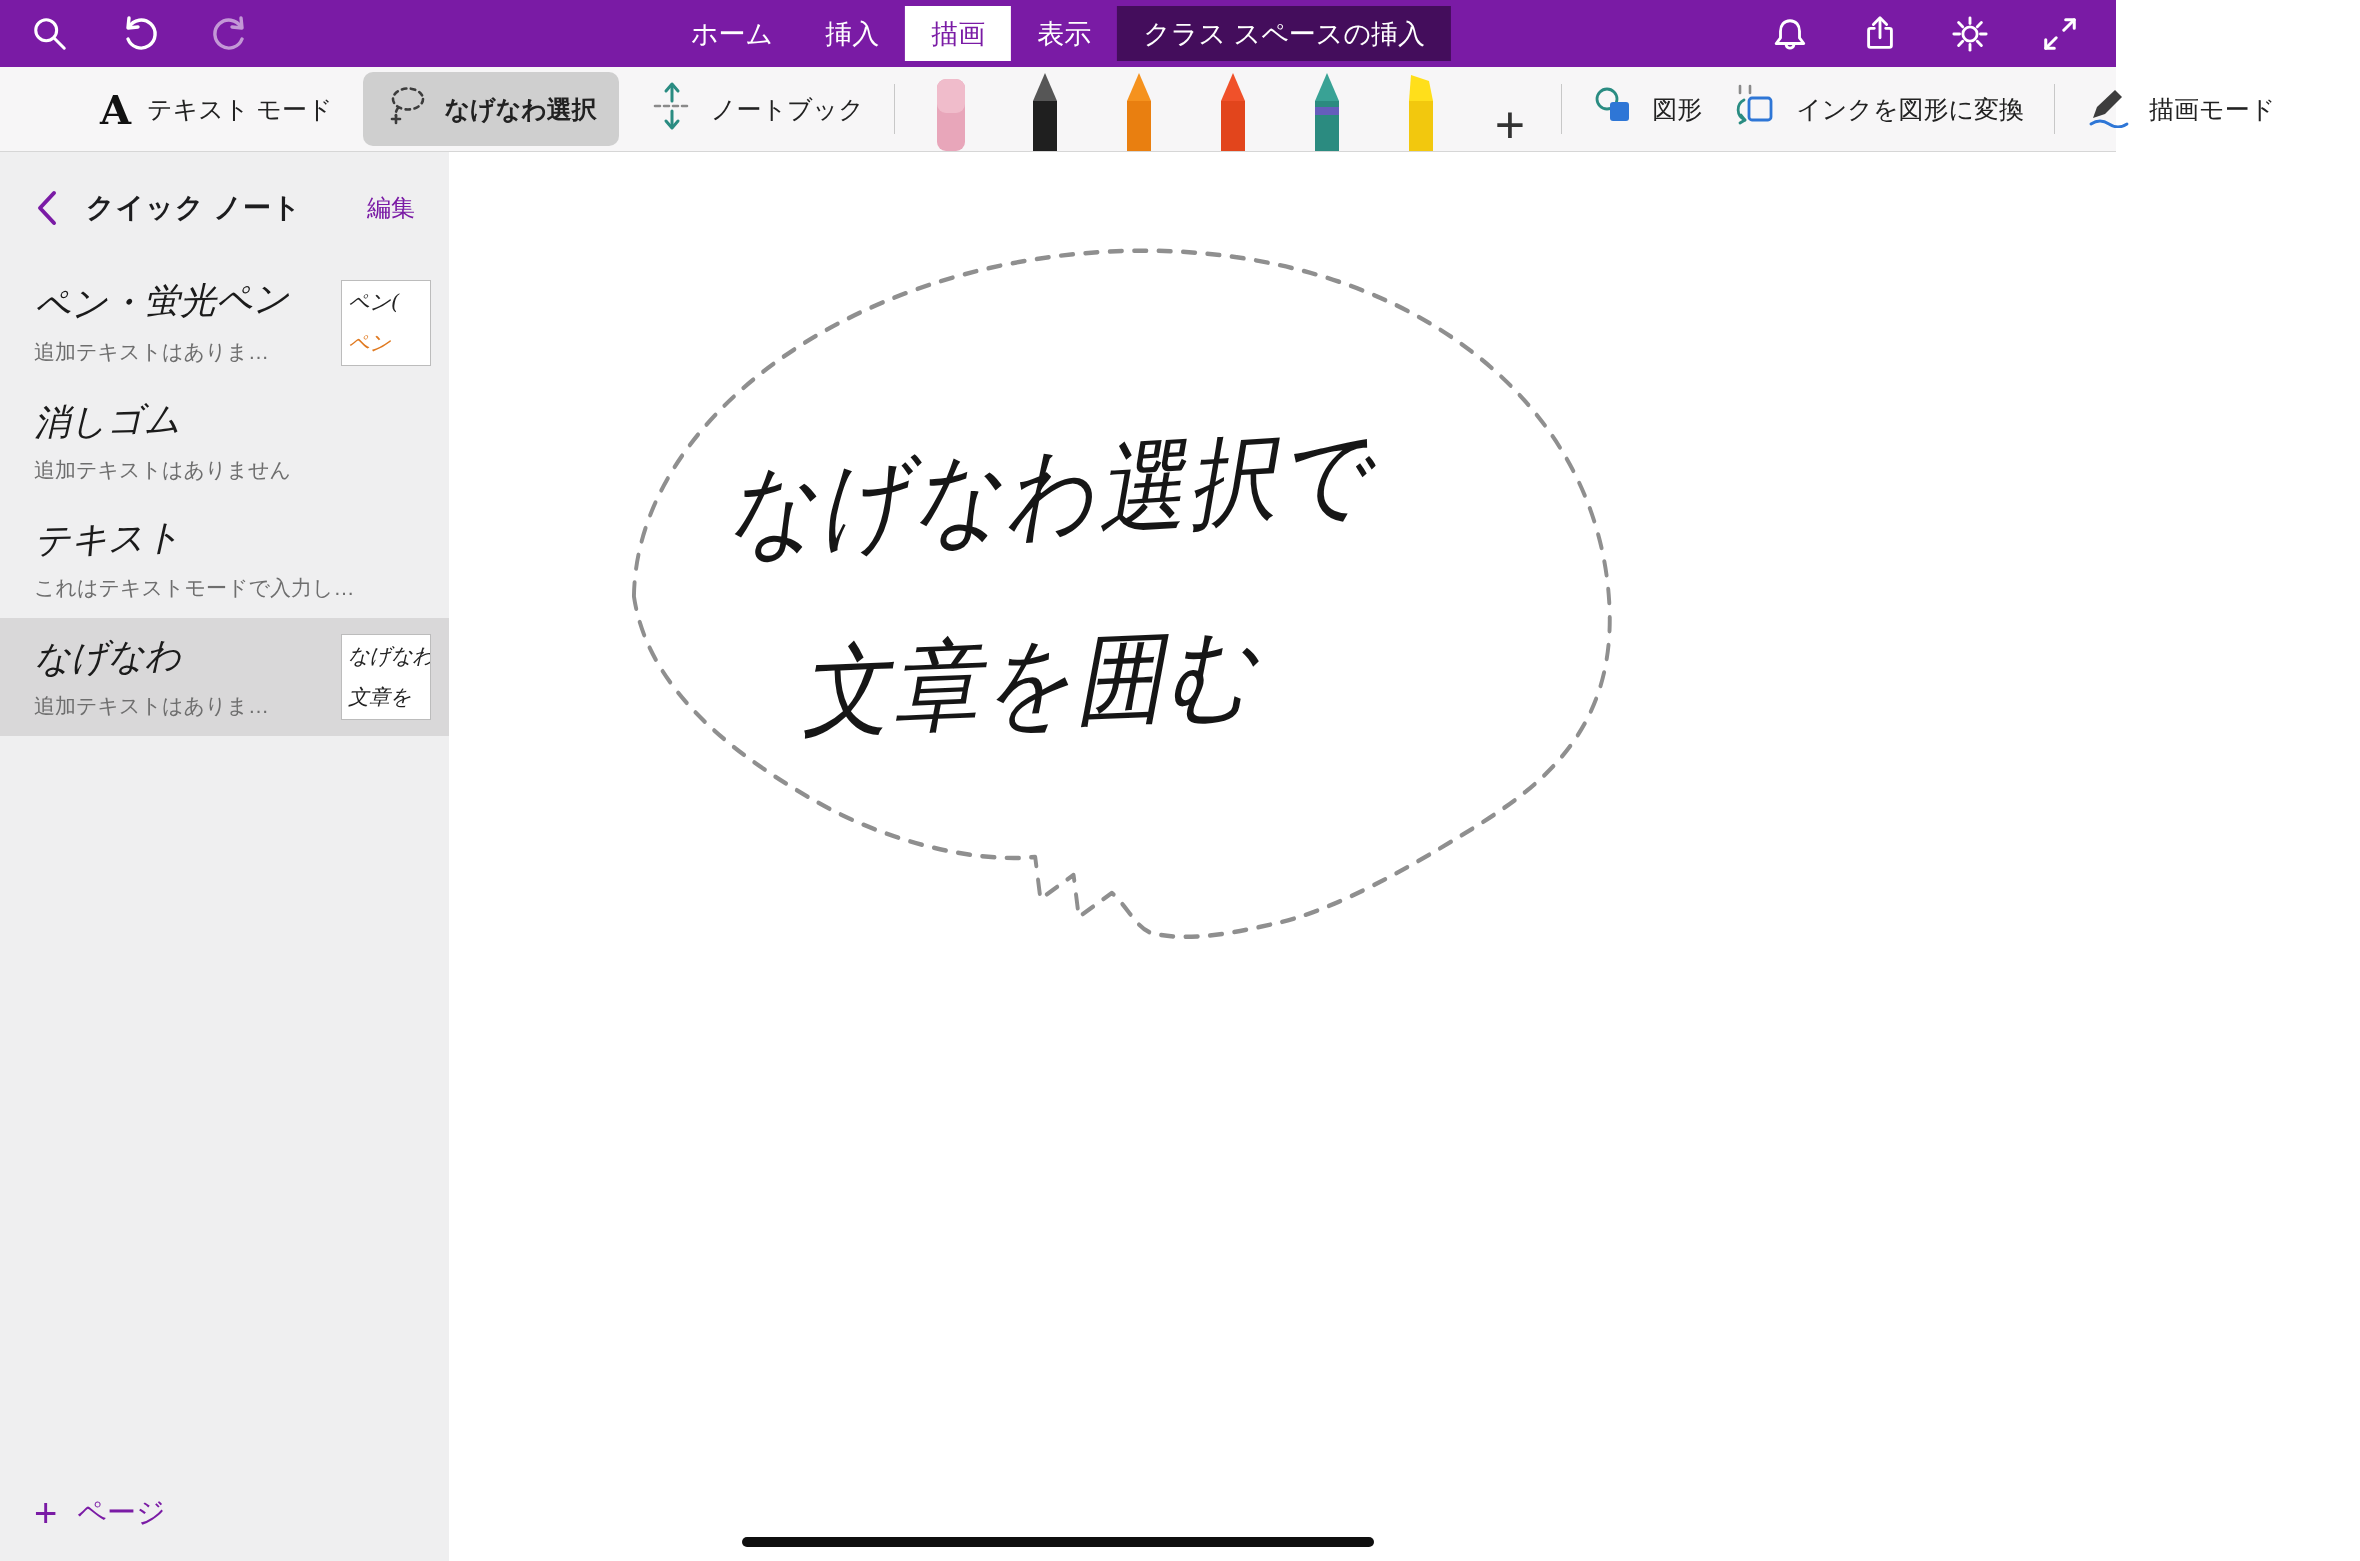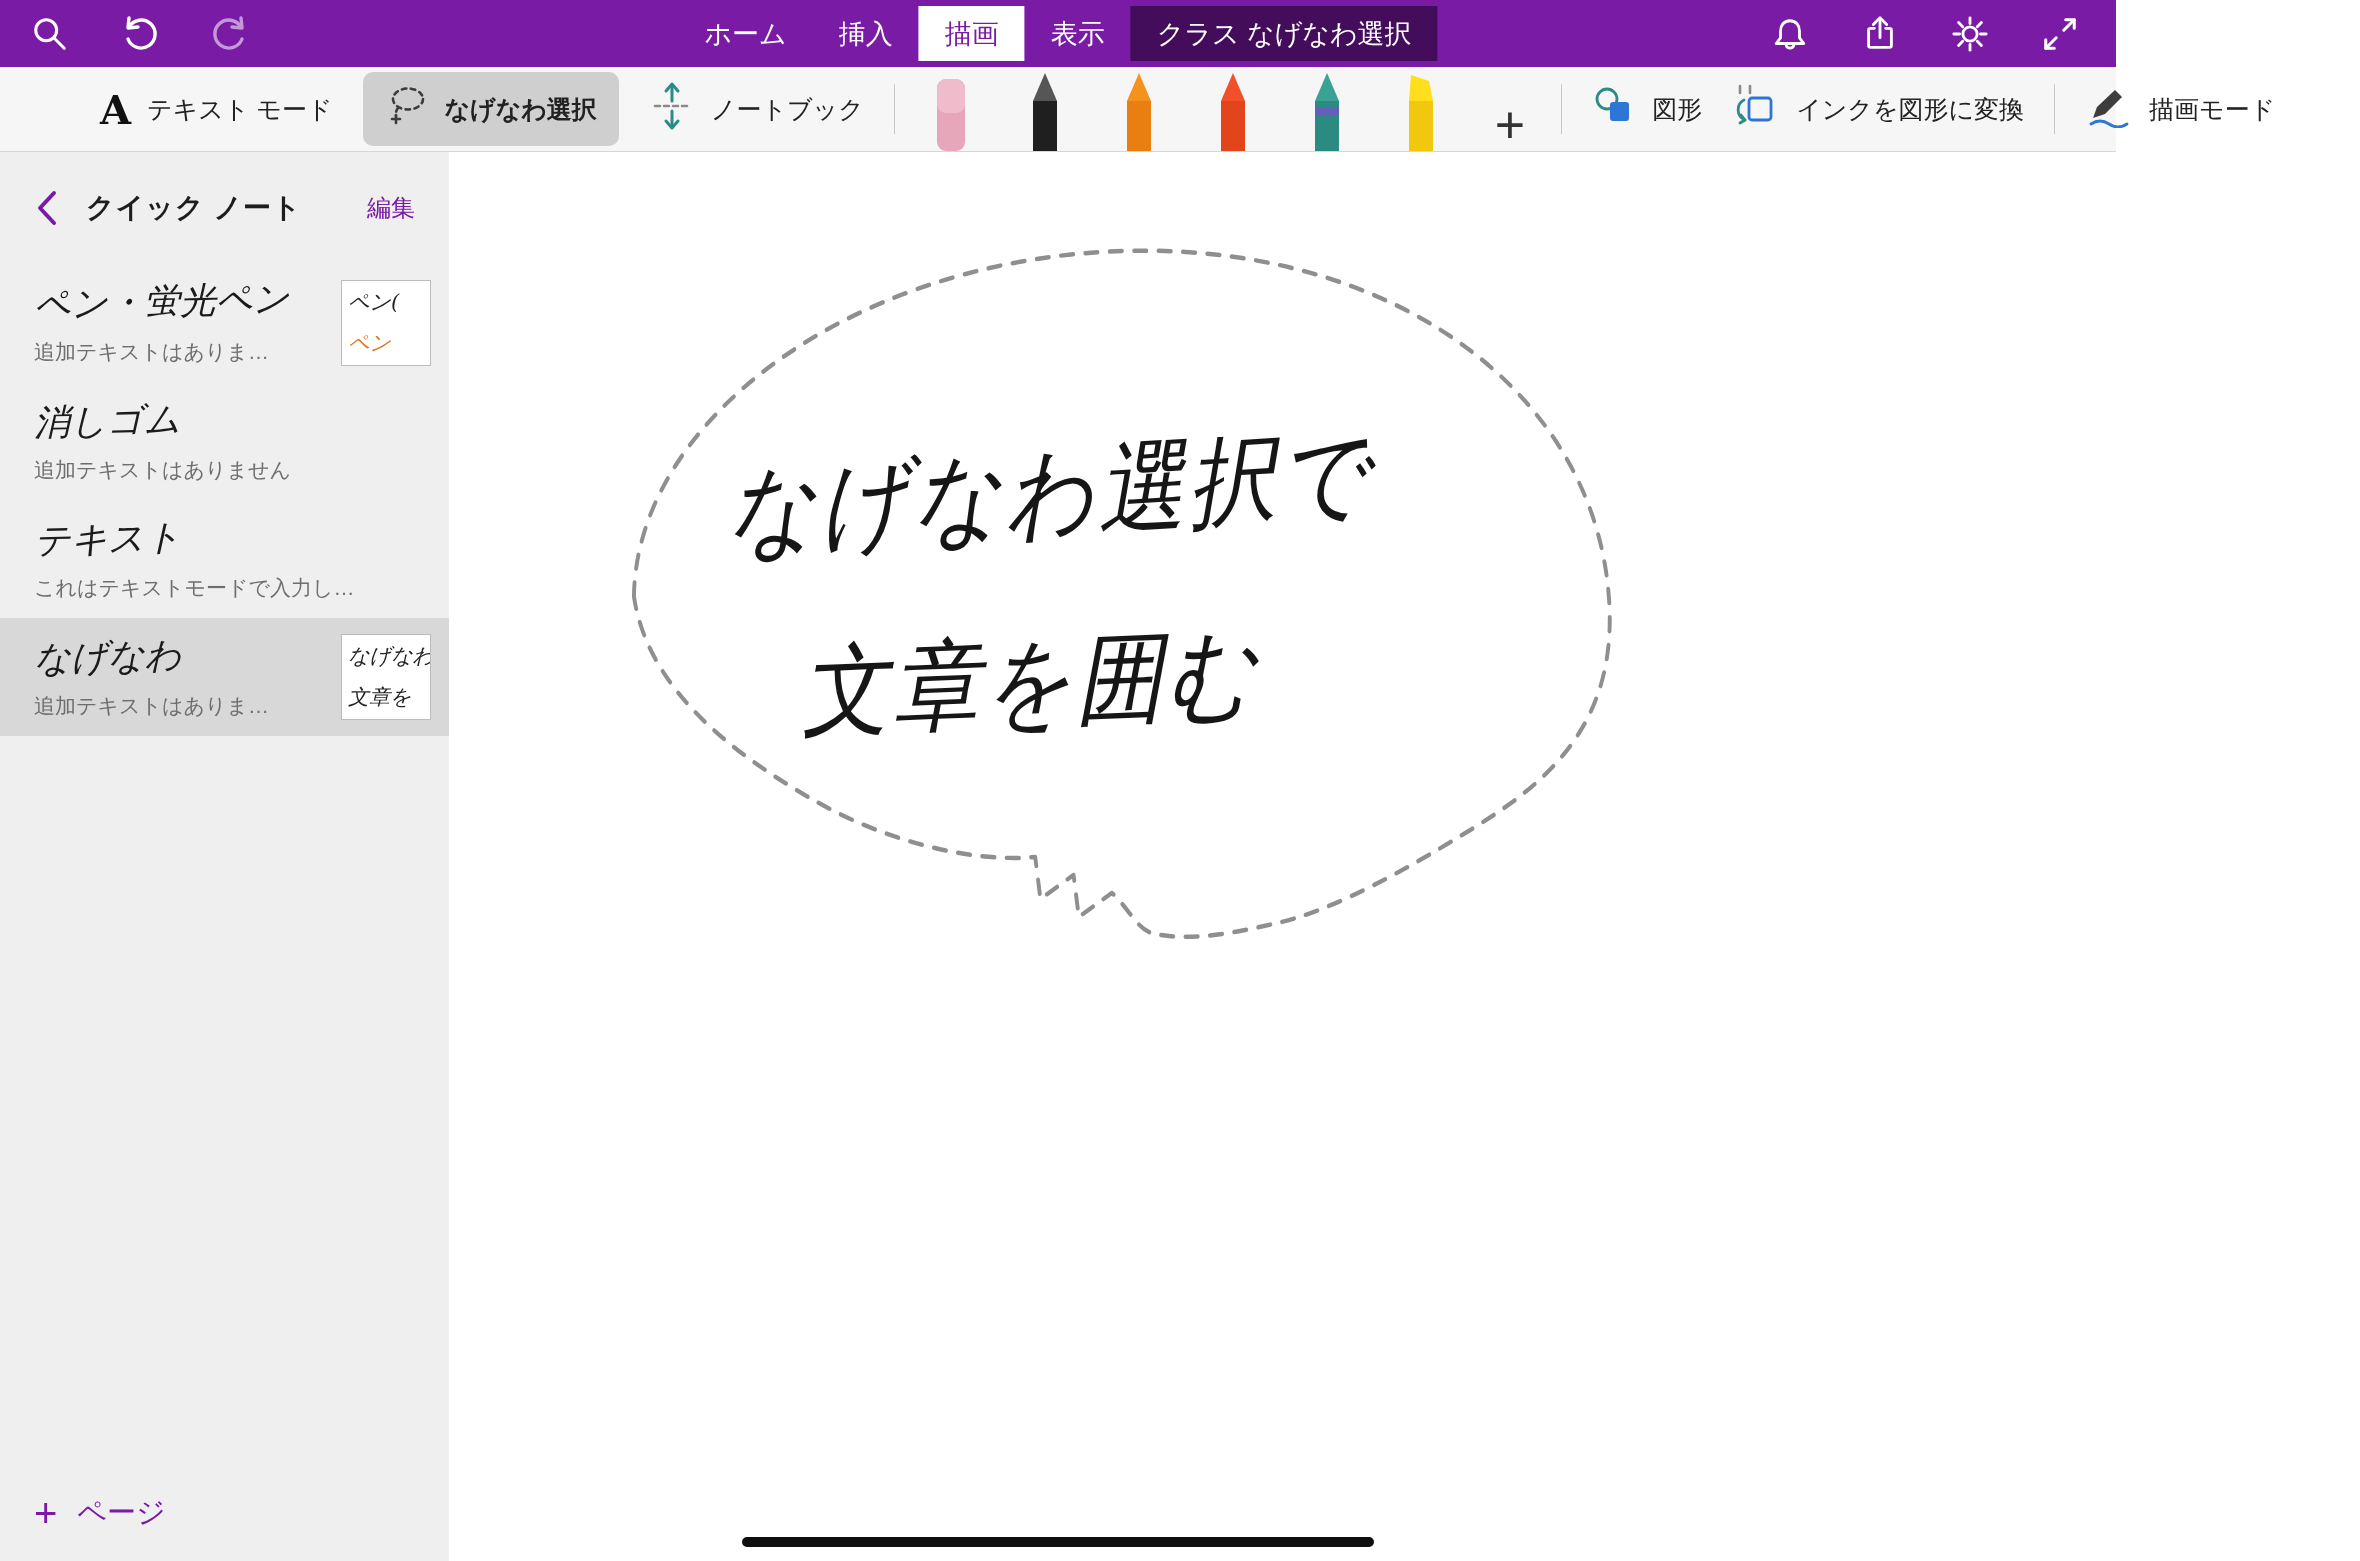--- a/index.html
+++ b/index.html
@@ -84,21 +84,21 @@
             <polyline points="31,4 32,14 22,13"></polyline>
         </svg>
       </button>
     </div>
 
     <nav class="ribbon-tabs">
       <div class="tab">ホーム</div>
       <div class="tab">挿入</div>
       <div class="tab selected">描画</div>
       <div class="tab">表示</div>
-      <div class="tab dark">クラス なげなわ選択</div>
+      <div class="tab dark">クラス スペースの挿入</div>
     </nav>
 
     <div class="topbar-right">
       <button class="icon-btn">
         <svg width="38" height="38" viewBox="0 0 40 40" fill="none" stroke="currentColor" stroke-width="3" stroke-linecap="round" stroke-linejoin="round">
           <path d="M20 6 C13.5 6 10 11 10 17 v7 l-4.5 6 h29 l-4.5 -6 v-7 c0 -6 -3.5 -11 -10 -11 Z"></path>
           <path d="M16 32 a4.2 4.2 0 0 0 8 0"></path>
         </svg>
       </button>
       <button class="icon-btn">

